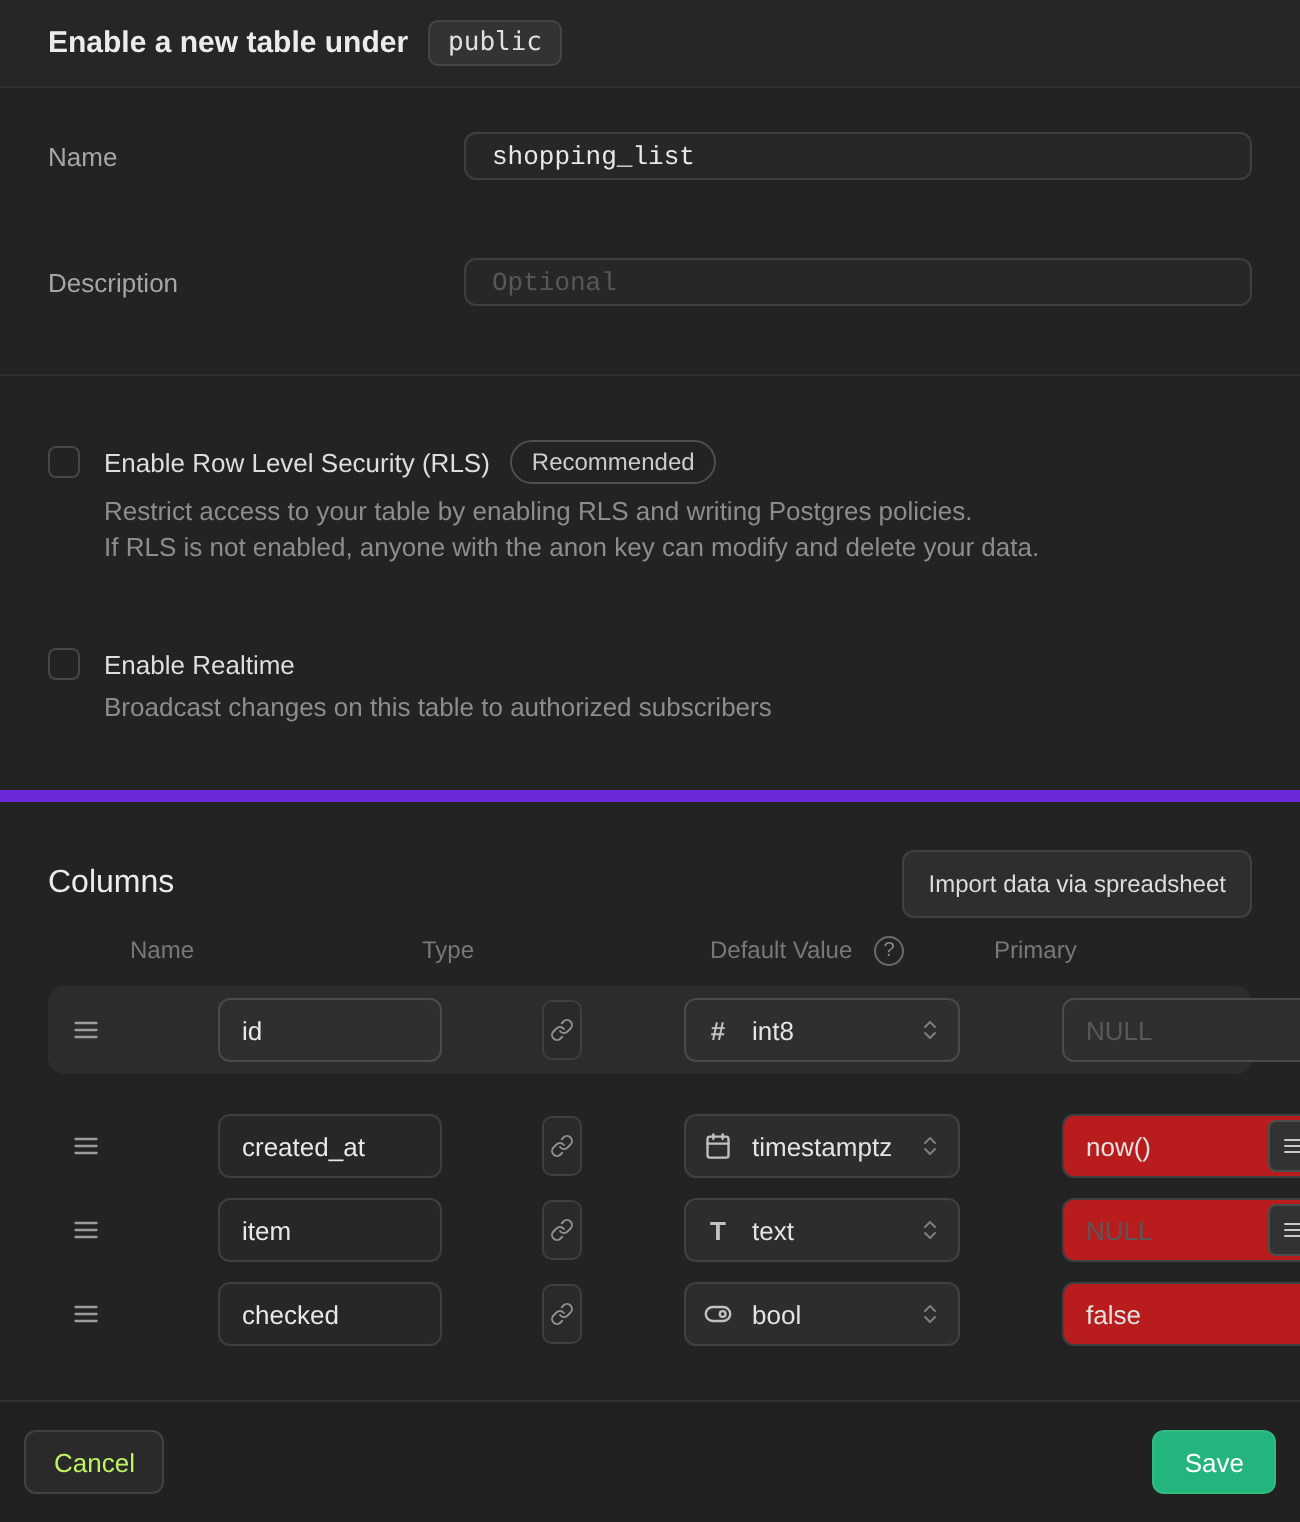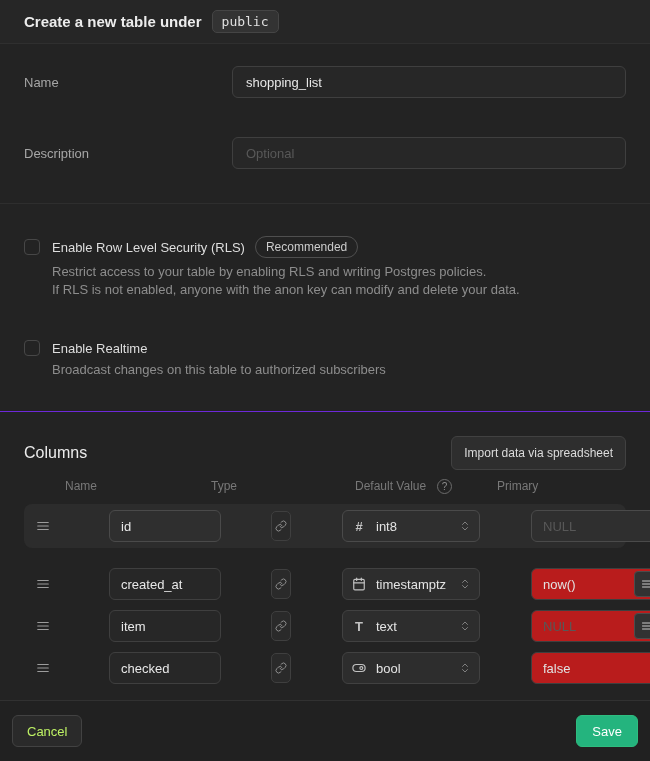--- a/index.html
+++ b/index.html
@@ -10,25 +10,25 @@
   
   .dlg-header { height:44px; background:#262626; border-bottom:1px solid #2f2f2f; display:flex; align-items:center; padding:0 24px; flex:0 0 auto; }
   .dlg-title { font-size:15px; font-weight:700; color:#ececec; }
   .schema-badge { margin-left:10px; font-family:"DejaVu Sans Mono", monospace; font-size:13px; color:#e0e0e0; background:#333333; border:1px solid #454545; border-radius:5px; padding:3px 9px; }
 
   
   .sec-basics { padding:22px 24px 34px; border-bottom:1px solid #2e2e2e; flex:0 0 auto; }
   .form-row { display:flex; align-items:center; }
   .form-row + .form-row { margin-top:39px; }
   .form-label { width:208px; font-size:13px; color:#a6a6a6; flex:0 0 auto; }
-  .text-input { flex:1; height:32px; background:#272727; border:1px solid #3f3f3f; border-radius:6px; color:#e8e8e8; font-size:13px; padding:0 13px; font-family:Liberation Sans, sans-serif; outline:none; }
+  .text-input { flex:1; height:24px; background:#272727; border:1px solid #3f3f3f; border-radius:6px; color:#e8e8e8; font-size:13px; padding:0 13px; font-family:Liberation Mono, monospace; outline:none; }
   .text-input::placeholder { color:#585858; }
 
   
-  .sec-security { padding:32px 24px 32px; border-bottom:1px solid #6d28d9; flex:0 0 auto; font-size:13px; }
+  .sec-security { padding:32px 24px 32px; border-bottom:6px solid #6d28d9; flex:0 0 auto; font-size:13px; }
   .check-row { display:flex; align-items:center; }
   .cbx { width:16px; height:16px; border:1px solid #474747; border-radius:4px; background:transparent; flex:0 0 auto; display:inline-flex; align-items:center; justify-content:center; cursor:pointer; }
   .cbx.checked { background:#30bd85; border-color:#30bd85; }
   .cbx svg { width:11px; height:11px; stroke:#fff; stroke-width:3.2; fill:none; stroke-linecap:round; stroke-linejoin:round; }
   .check-row .chk-label { margin-left:12px; color:#dedede; font-size:13px; }
   .pill { margin-left:10px; border:1px solid #4f4f4f; border-radius:999px; padding:3px 10px; font-size:12px; color:#cccccc; }
   .chk-desc { margin-left:28px; margin-top:5px; color:#8d8d8d; line-height:18px; }
   .realtime-block { margin-top:41px; }
 
   
@@ -75,21 +75,21 @@
   .dlg-footer { height:61px; background:#212121; border-top:1px solid #313131; display:flex; align-items:center; justify-content:space-between; padding:0 12px; flex:0 0 auto; }
   .btn-cancel { height:32px; background:#2a2a2a; border:1px solid #424242; border-radius:6px; color:#bef264; font-size:13px; padding:0 14px; font-family:"Liberation Sans", sans-serif; cursor:pointer; }
   .btn-save { height:32px; background:#24b47e; border:1px solid #2ebd7f; border-radius:6px; color:#ffffff; font-size:13px; padding:0 15px; font-family:"Liberation Sans", sans-serif; cursor:pointer; }
 </style>
 </head>
 <body>
 
 <div class="dialog">
 
   <div class="dlg-header">
-    <span class="dlg-title">Create a new table under</span>
+    <span class="dlg-title">Enable a new table under</span>
     <span class="schema-badge">public</span>
   </div>
 
   <div class="sec-basics">
     <div class="form-row">
       <label class="form-label">Name</label>
       <input class="text-input" value="shopping_list" style="">
     </div>
     <div class="form-row">
       <label class="form-label">Description</label>

